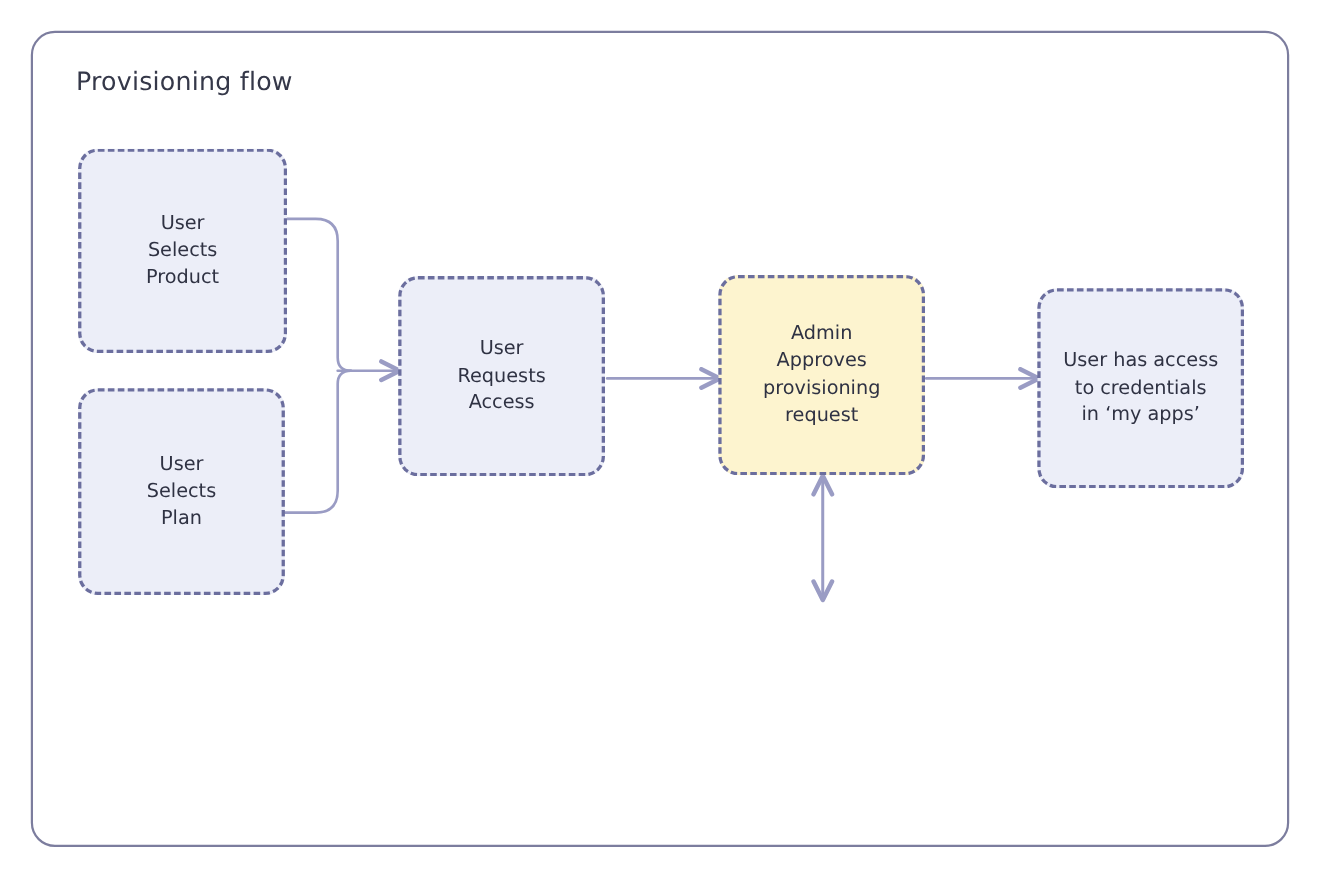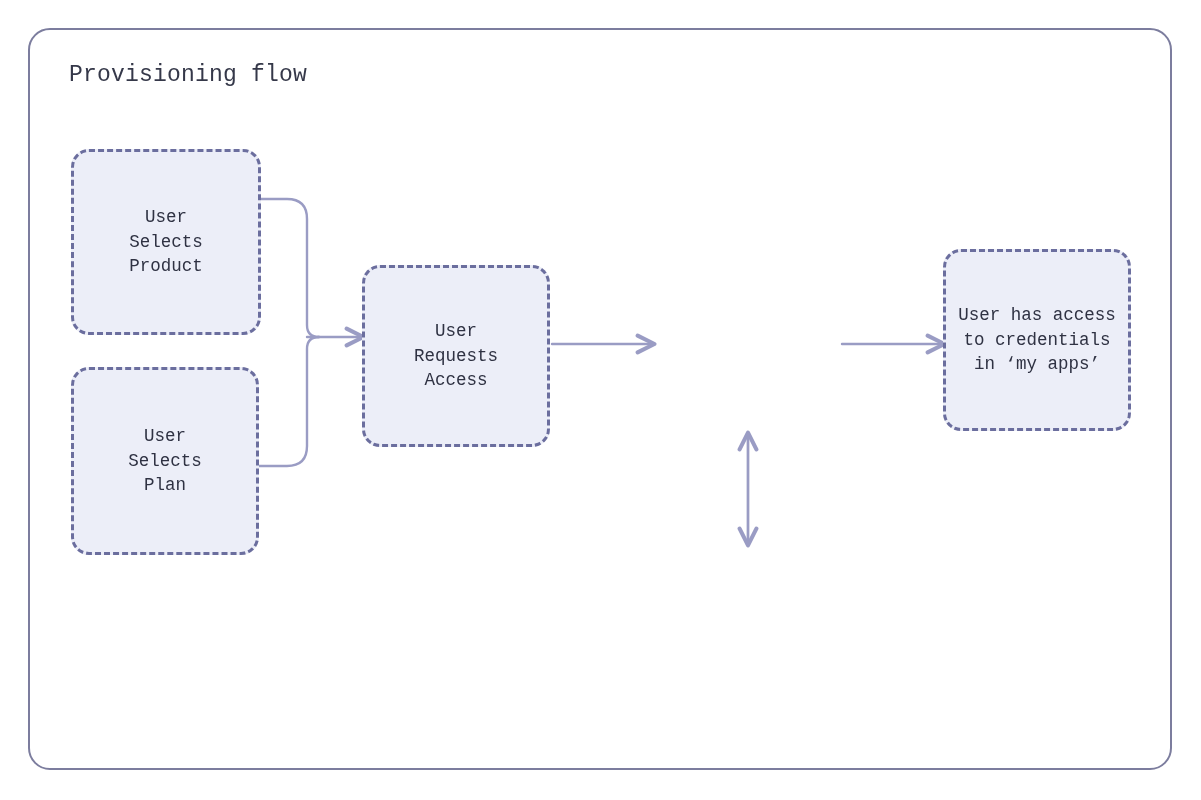--- a/index.html
+++ b/index.html
@@ -11,21 +11,20 @@
     width: 1201px;
     height: 800px;
     font-family: "DejaVu Sans", sans-serif;
     overflow: hidden;
   }
   #canvas {
     position: relative;
     width: 1083px;
     height: 800px;
     background: #ffffff;
-    font-family: Liberation Mono, monospace;
   }
   #frame {
     position: absolute;
     left: 28px;
     top: 28px;
     width: 1144px;
     height: 742px;
     box-sizing: border-box;
     border: 2px solid #7c7d9e;
     border-radius: 22px;
@@ -49,29 +48,29 @@
     display: flex;
     align-items: center;
     justify-content: center;
     text-align: center;
     color: #2f3243;
     font-size: 17.5px;
     line-height: 1.42;
     padding: 6px 10px;
     white-space: pre-line;
   }
-  .fill-lavender { background: #eceef8; margin-top: 14px; }
+  .fill-lavender { background: #eceef8; }
   .fill-yellow   { background: #fdf4cf; }
   .fill-teal     { background: #d4ebec; }
 
   #node-user-selects-product { left: 71px;  top: 135px; width: 190px; height: 186px; }
   #node-user-selects-plan    { left: 71px;  top: 353px; width: 188px; height: 188px; }
   #node-user-requests-access { left: 362px; top: 251px; width: 188px; height: 182px; }
   #node-admin-approves       { left: 653px; top: 250px; width: 188px; height: 182px; }
-  #node-user-has-access      { left: 943px; top: 235px; width: 188px; height: 182px; }
+  #node-user-has-access      { left: 943px; top: 262px; width: 188px; height: 182px; }
   #node-tyk-dashboard        { left: 653px; top: 546px; width: 188px; height: 188px; }
 
   #connectors {
     position: absolute;
     left: 0;
     top: 0;
     width: 1201px;
     height: 800px;
     pointer-events: none;
   }
@@ -111,19 +110,23 @@
 Product</div>
 
   <div id="node-user-selects-plan" class="node fill-lavender">User
 Selects
 Plan</div>
 
   <div id="node-user-requests-access" class="node fill-lavender">User
 Requests
 Access</div>
 
+  <div id="node-admin-approves" class="node fill-yellow">Admin
+Approves
+provisioning
+request</div>
 
   <div id="node-user-has-access" class="node fill-lavender">User has access
 to credentials
 in ‘my apps’</div>
 
 
 </div>
 
 </body></html>

